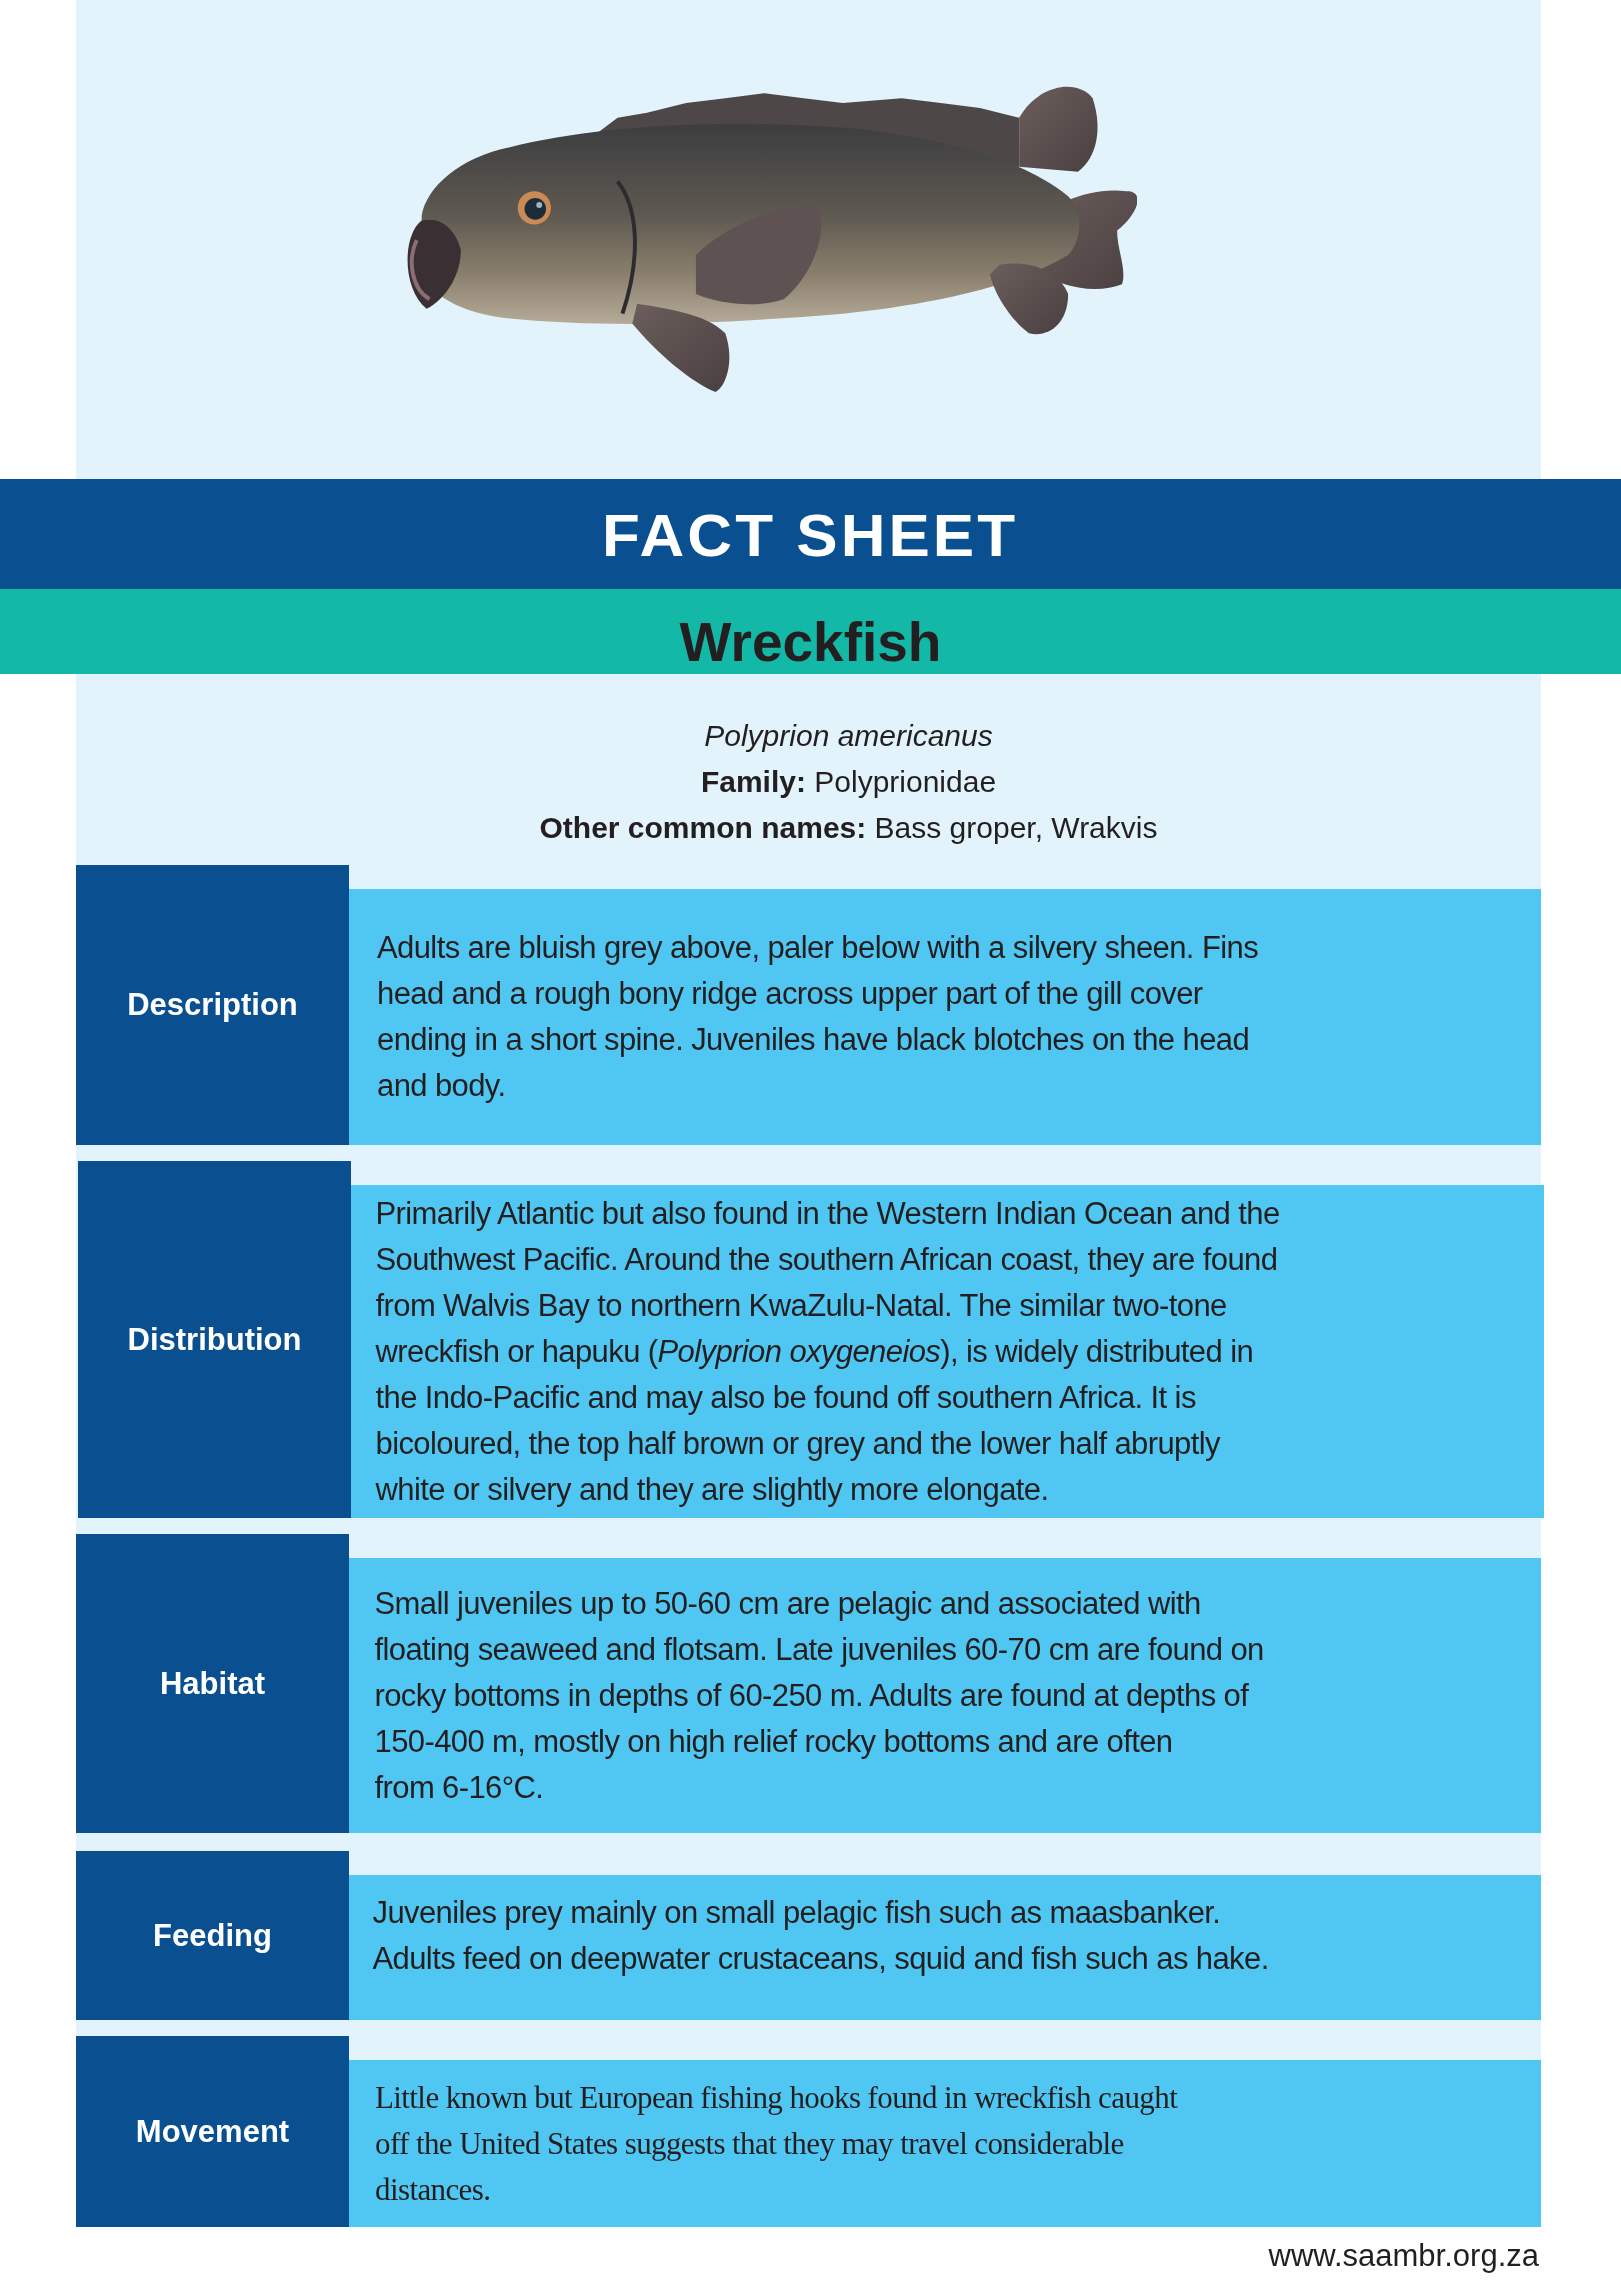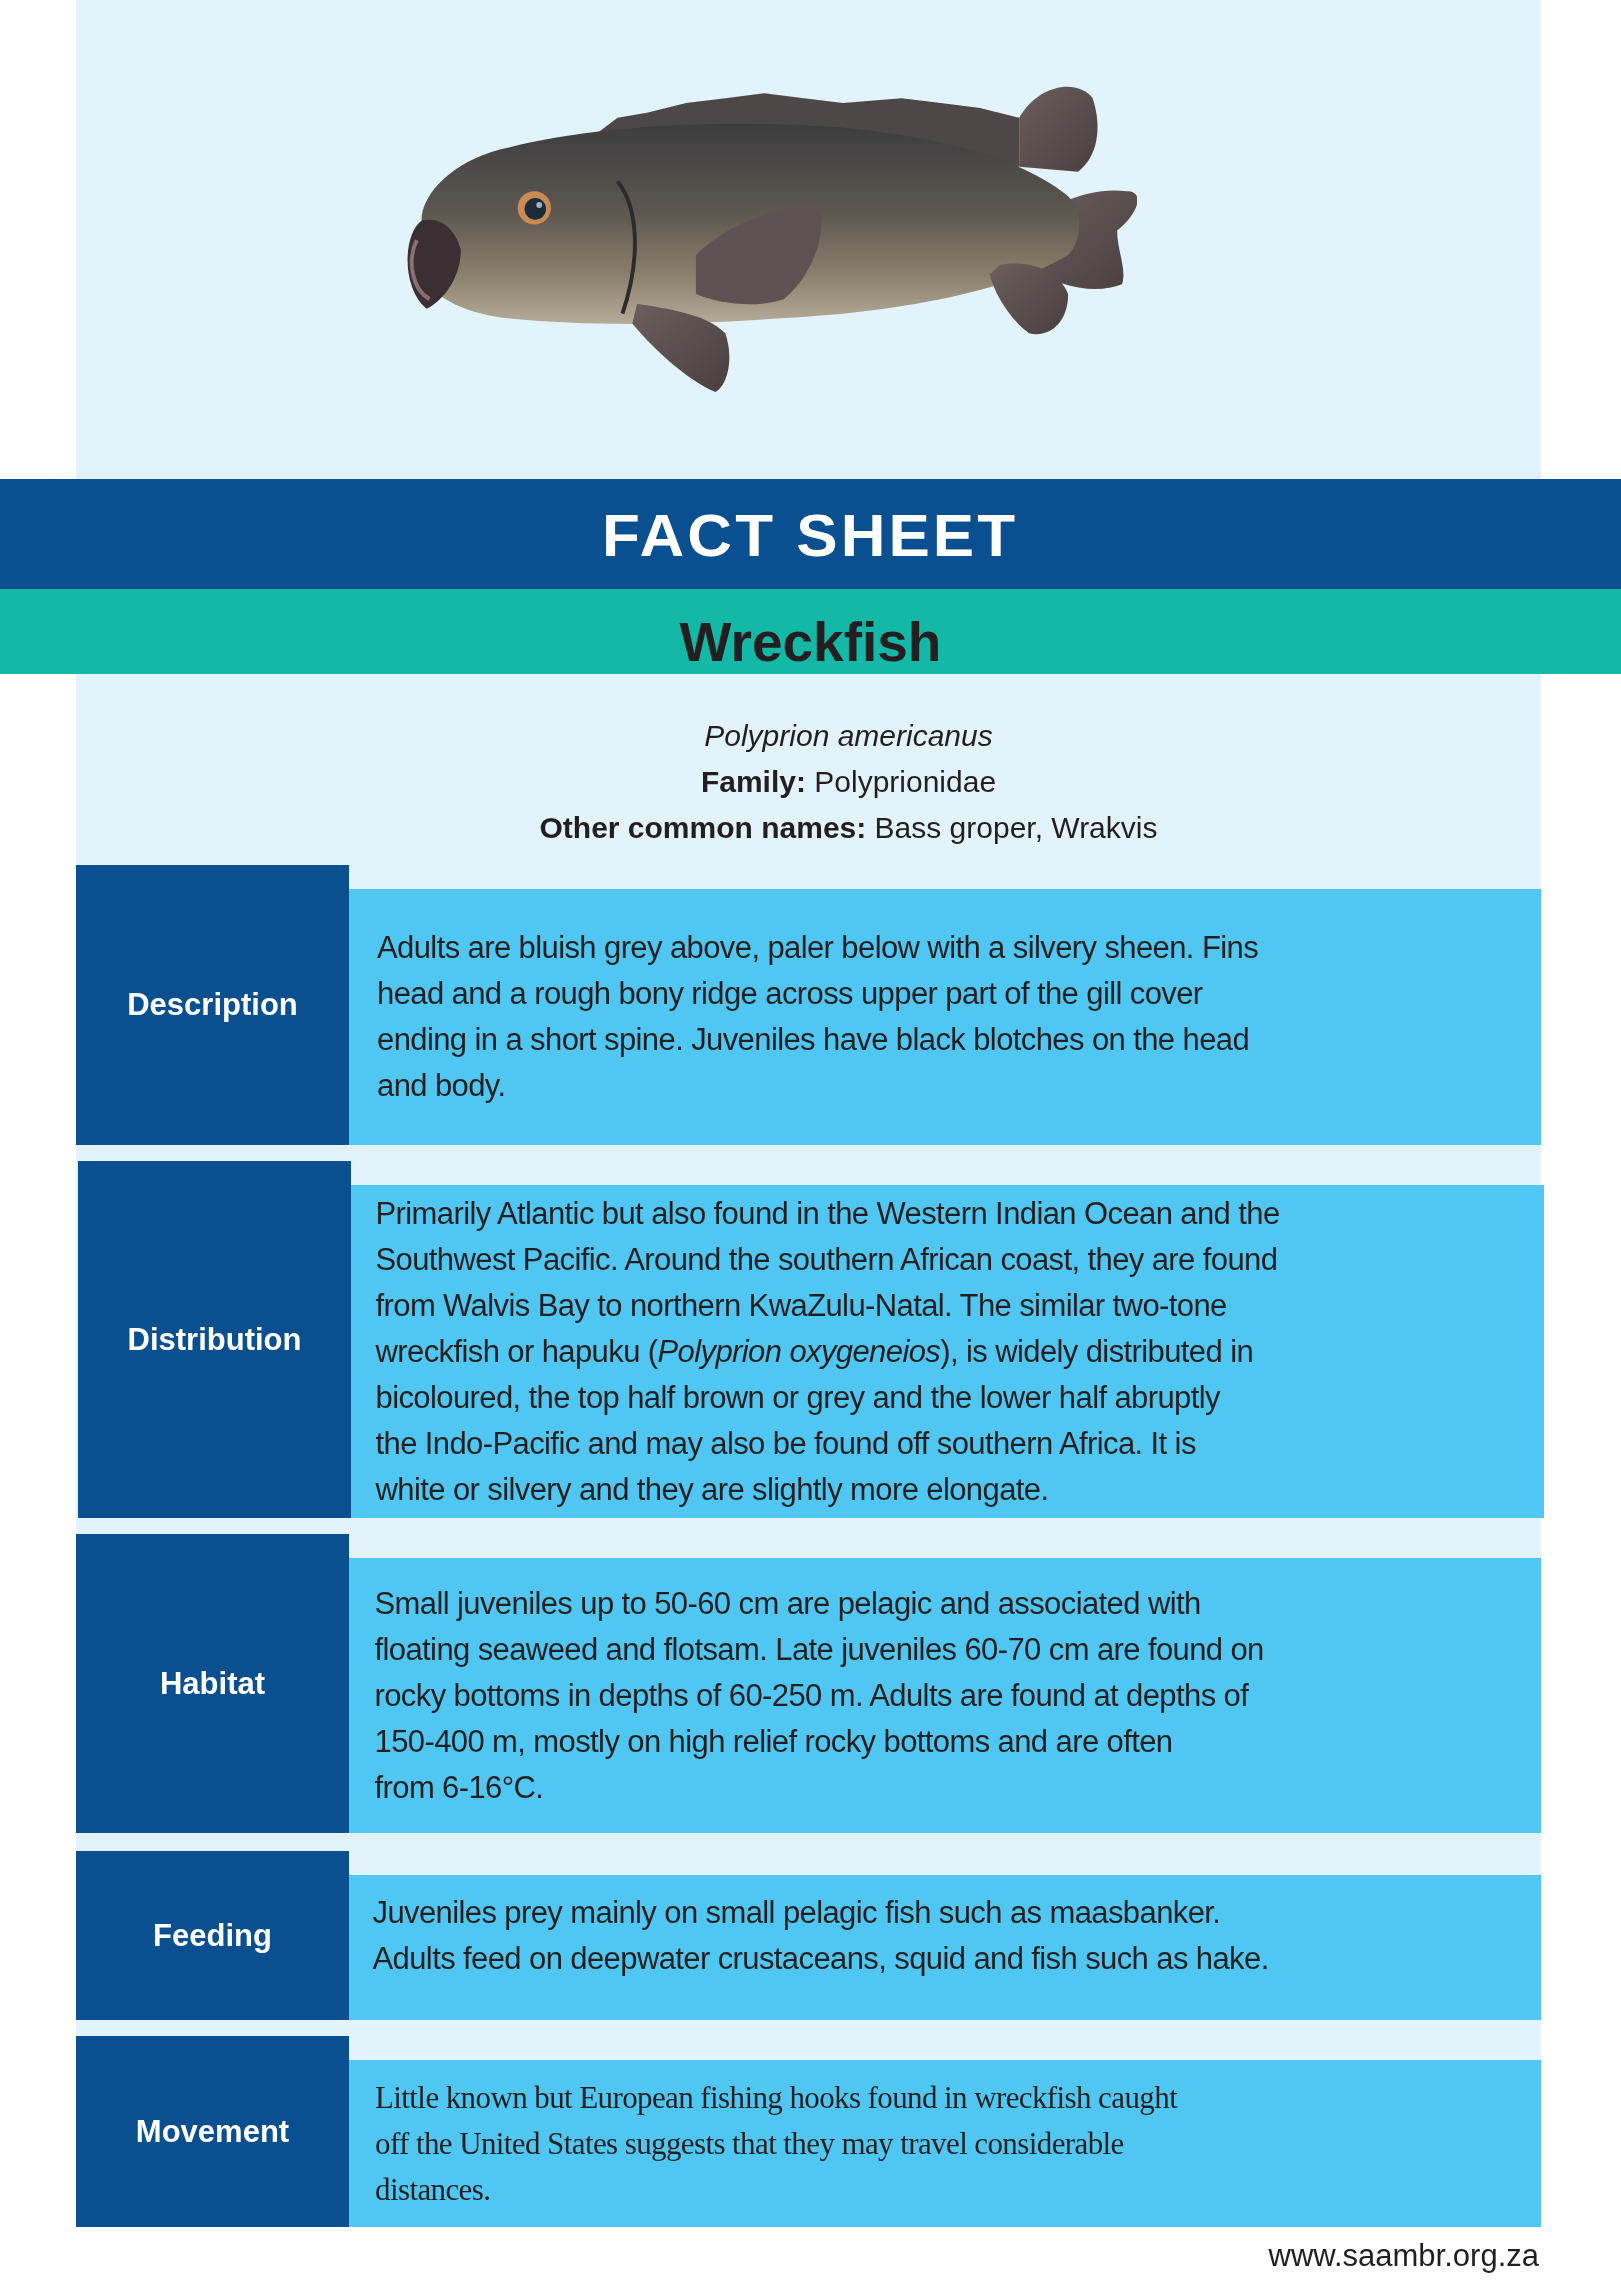--- a/index.html
+++ b/index.html
@@ -91,22 +91,22 @@
   </div>
 </div>
 
 <div class="row" style="left:78px; top:1161px; width:1466px; height:357px;">
   <div class="label">Distribution</div>
   <div class="content" style="padding-left:24.5px;">
     <div class="line">Primarily Atlantic but also found in the Western Indian Ocean and the</div>
     <div class="line">Southwest Pacific. Around the southern African coast, they are found</div>
     <div class="line">from Walvis Bay to northern KwaZulu-Natal. The similar two-tone</div>
     <div class="line"><span>wreckfish or hapuku (</span><i>Polyprion oxygeneios</i><span>), is widely distributed in</span></div>
+    <div class="line">the Indo-Pacific and may also be found off southern Africa. It is</div>
     <div class="line">bicoloured, the top half brown or grey and the lower half abruptly</div>
-    <div class="line">the Indo-Pacific and may also be found off southern Africa. It is</div>
     <div class="line">white or silvery and they are slightly more elongate.</div>
   </div>
 </div>
 
 <div class="row" style="left:76px; top:1534px; width:1465px; height:299px;">
   <div class="label">Habitat</div>
   <div class="content" style="padding-left:25.5px;">
     <div class="line">Small juveniles up to 50-60 cm are pelagic and associated with</div>
     <div class="line">floating seaweed and flotsam. Late juveniles 60-70 cm are found on</div>
     <div class="line">rocky bottoms in depths of 60-250 m. Adults are found at depths of</div>

